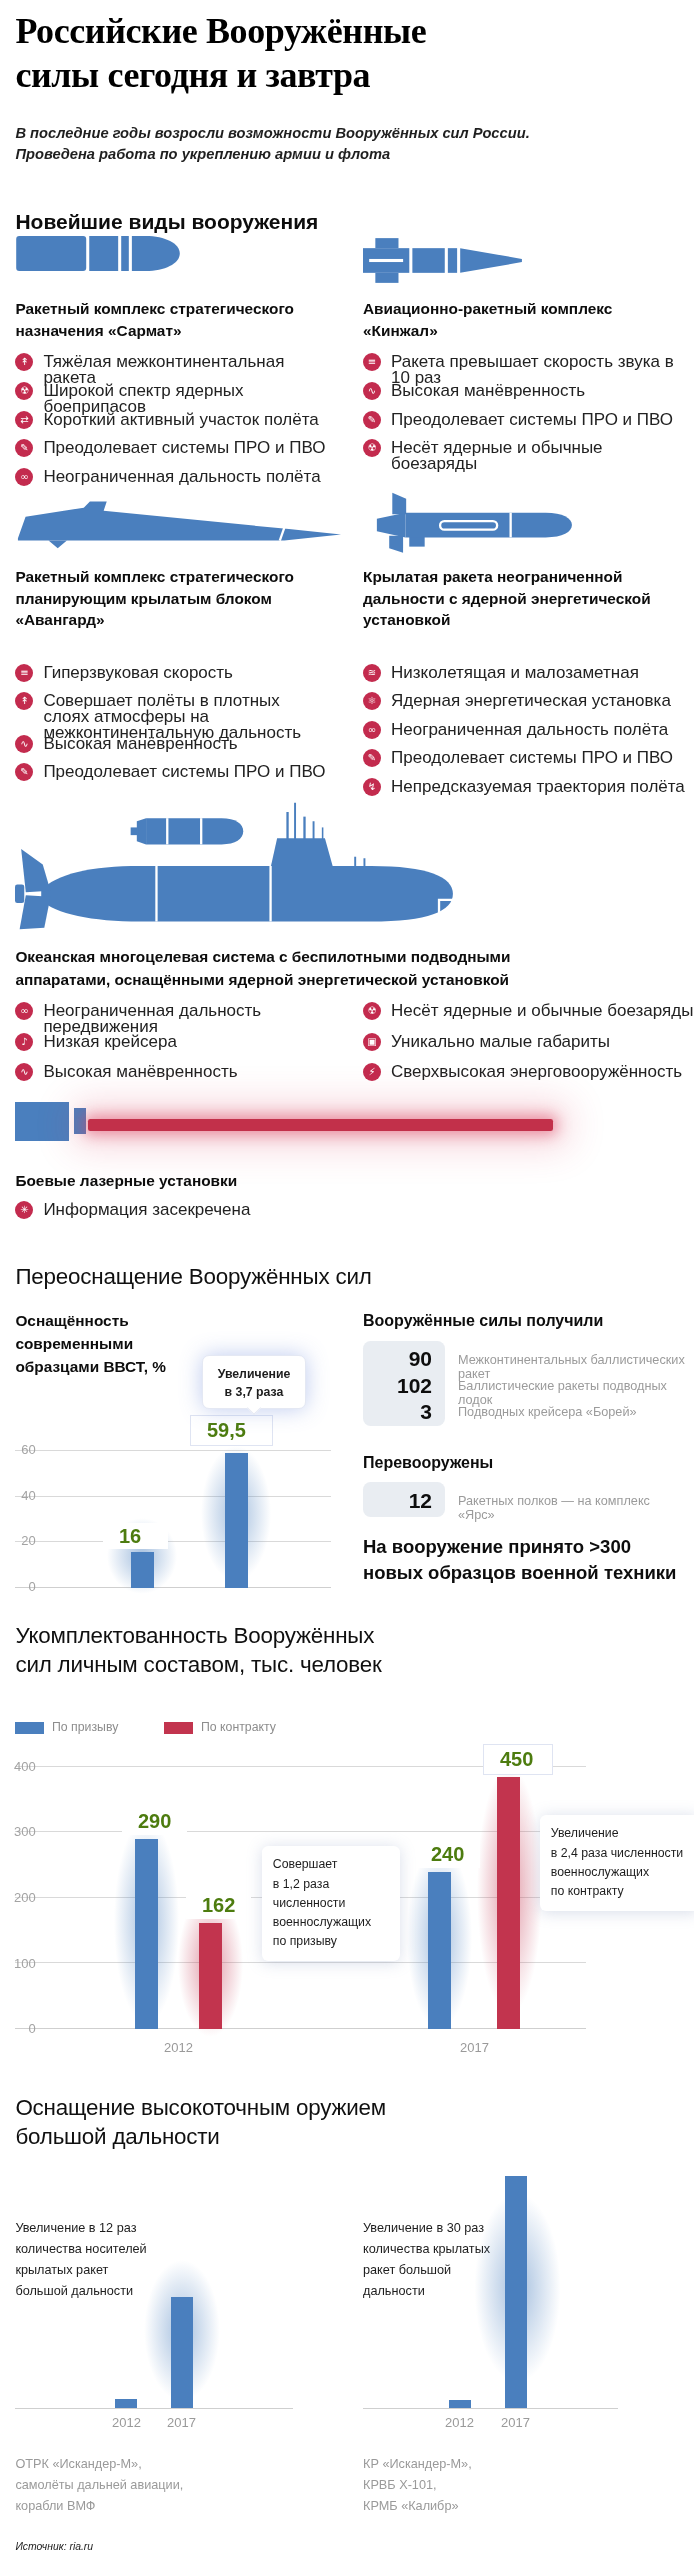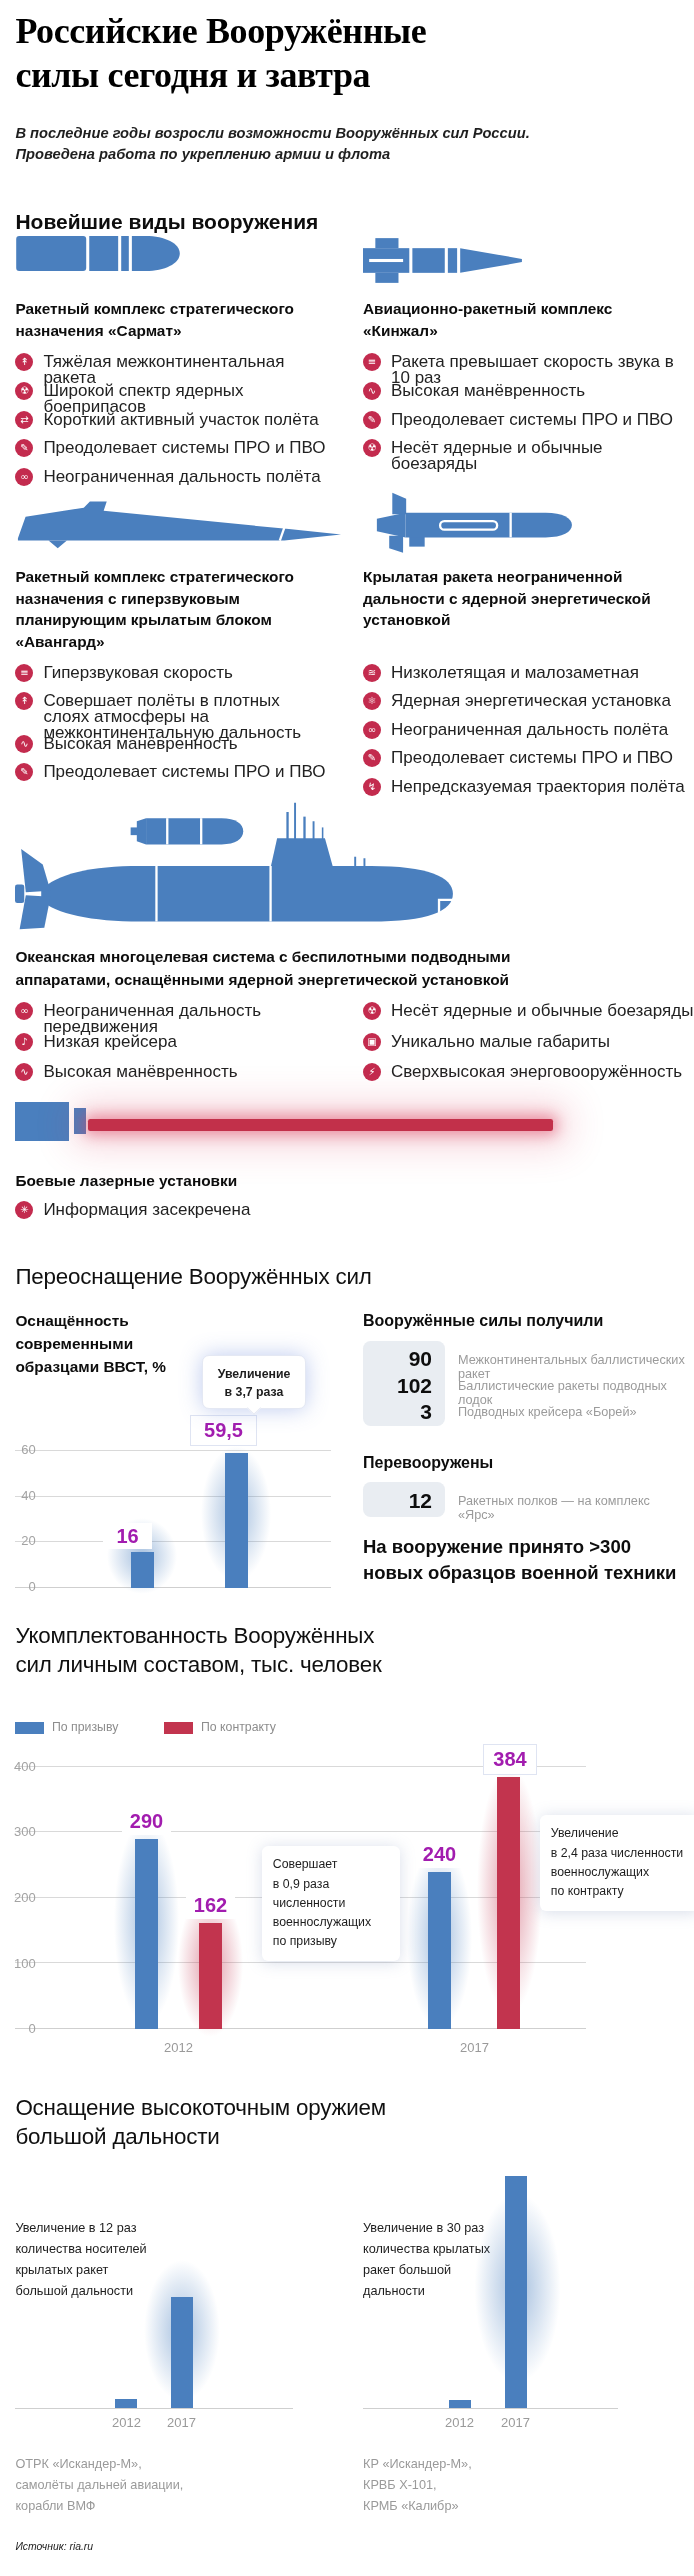--- a/index.html
+++ b/index.html
@@ -18,21 +18,21 @@
   .ftext{font-size:17px;line-height:16px;color:#222;padding-top:0.8px;}
   .plot{position:absolute;}
   .gridline{position:absolute;left:0;right:0;height:0.8px;background:#d9d9d9;}
   .tick{position:absolute;font-size:13px;color:#a3a3a3;text-align:right;width:28px;}
   .bar{position:absolute;bottom:0;}
   .bar.blue{background:#4a7fbe;}
   .bar.red{background:#c2344e;}
   .glow{position:absolute;pointer-events:none;}
   .glow.blue{background:radial-gradient(ellipse 50% 50% at center,rgba(74,127,190,.50) 0%,rgba(74,127,190,0) 70%);}
   .glow.red{background:radial-gradient(ellipse 50% 50% at center,rgba(194,52,78,.50) 0%,rgba(194,52,78,0) 70%);}
-  .vlabel{position:absolute;background:#fff;font-weight:700;font-size:20px;text-align:center;color:#a21caf;}
+  .vlabel{position:absolute;background:#fff;font-weight:700;font-size:20px;color:#4d7c0f;padding-left:16px;}
   .callout{position:absolute;background:#fff;border:0.8px solid #e4e8f3;border-radius:7px;
            box-shadow:0 0 21.6px rgba(110,140,220,.45);}
   .callout .cline{font-size:12.3px;line-height:18px;color:#1d1d1d;}
   .pointer{position:absolute;left:50%;bottom:-5.4px;width:9.3px;height:9.3px;background:#fff;
            border-right:0.8px solid #e4e8f3;border-bottom:0.8px solid #e4e8f3;transform:translateX(-50%) rotate(45deg);}
   .notebox{position:absolute;background:#fff;border-radius:6.2px;box-shadow:0 1.5px 15.4px rgba(130,145,185,.30);padding:9.3px 10.8px;}
   .notebox .cline{font-size:12.3px;line-height:19.3px;color:#1d1d1d;}
   .xlabel{position:absolute;font-size:13px;color:#9a9a9a;text-align:center;width:83px;}
   .statbox{position:absolute;background:#e9edf2;border-radius:7.7px;}
   .statnum{position:absolute;font-size:21px;font-weight:700;text-align:right;width:68px;color:#0d0d0d;}
@@ -149,21 +149,20 @@
           <rect x="60" y="58" width="20" height="14"></rect>
           <path d="M55 28 h182 c22 0 34 7 34 16 c0 9 -12 16 -34 16 h-182 z"></path>
         </g>
         <rect x="190" y="28" width="3" height="32" fill="#fff"></rect>
         <rect x="100" y="39" width="74" height="11" rx="5.5" fill="none" stroke="#fff" stroke-width="3"></rect>
       </svg>
   </div>
 
   <div class="abs wtitle" style="left:15.4px;top:566px;width:332px">
     <div>Ракетный комплекс стратегического</div>
-    <div>назначения с гиперзвуковым</div>
     <div>планирующим крылатым блоком</div>
     <div>«Авангард»</div>
   </div>
   <div class="abs wtitle" style="left:363px;top:566px;width:332px">
     <div>Крылатая ракета неограниченной</div>
     <div>дальности с ядерной энергетической</div>
     <div>установкой</div>
   </div>
 
   <div class="abs feat" style="left:15.4px;top:664px;width:332px">
@@ -344,25 +343,25 @@
   </div>
   <div class="abs tick" style="left:7.7px;top:1759px">400</div>
   <div class="abs tick" style="left:7.7px;top:1824px">300</div>
   <div class="abs tick" style="left:7.7px;top:1890px">200</div>
   <div class="abs tick" style="left:7.7px;top:1956px">100</div>
   <div class="abs tick" style="left:7.7px;top:2021px">0</div>
 
   <div class="vlabel" style="left:122px;top:1807px;width:49px;height:28px;line-height:28px">290</div>
   <div class="vlabel" style="left:186px;top:1891px;width:49px;height:28px;line-height:28px">162</div>
   <div class="vlabel" style="left:415px;top:1840px;width:49px;height:28px;line-height:28px">240</div>
-  <div class="vlabel" style="left:483px;top:1744px;width:52px;height:29px;line-height:29px;border:0.8px solid #dfe4f2">384</div>
+  <div class="vlabel" style="left:483px;top:1744px;width:52px;height:29px;line-height:29px;border:0.8px solid #dfe4f2">450</div>
 
   <div class="notebox" style="left:262px;top:1846px;width:116px">
     <div class="cline">Совершает</div>
-    <div class="cline">в 0,9 раза</div>
+    <div class="cline">в 1,2 раза</div>
     <div class="cline">численности</div>
     <div class="cline">военнослужащих</div>
     <div class="cline">по призыву</div>
   </div>
   <div class="notebox" style="left:540px;top:1815px;width:137px">
     <div class="cline">Увеличение</div>
     <div class="cline">в 2,4 раза численности</div>
     <div class="cline">военнослужащих</div>
     <div class="cline">по контракту</div>
   </div>

